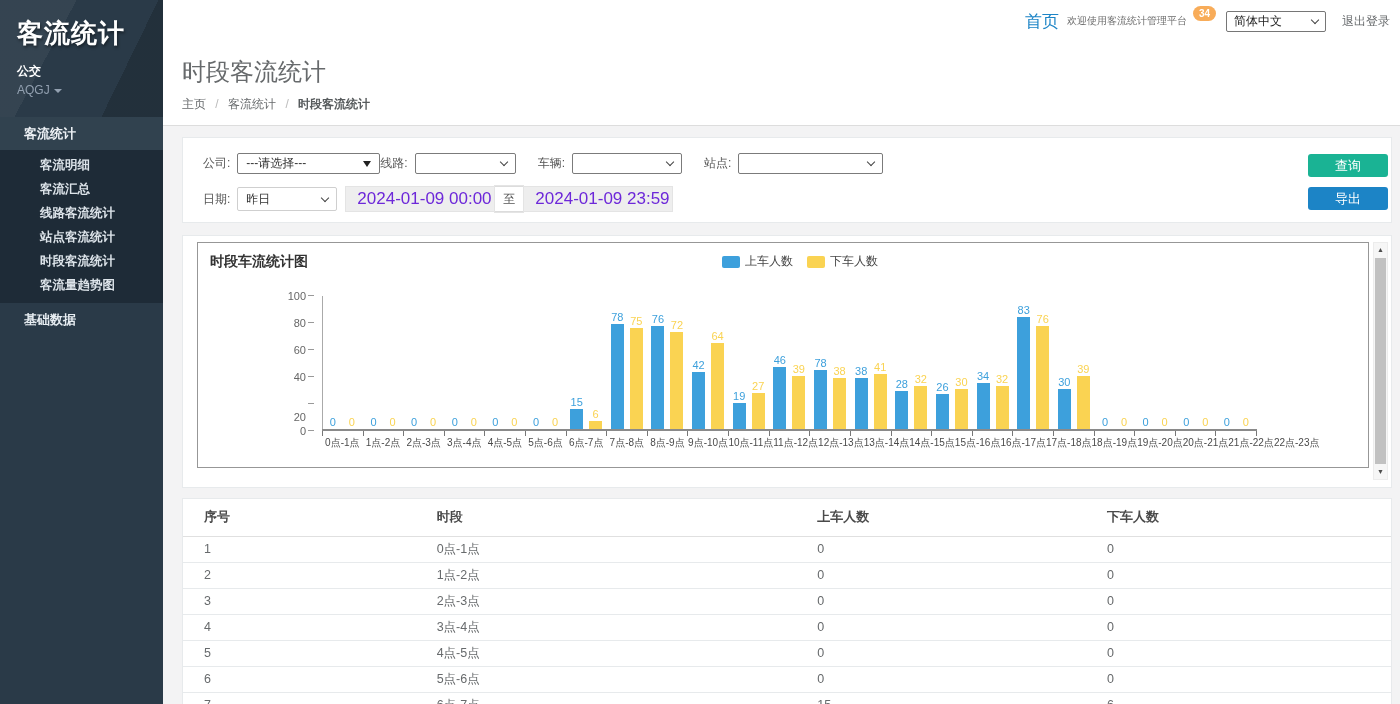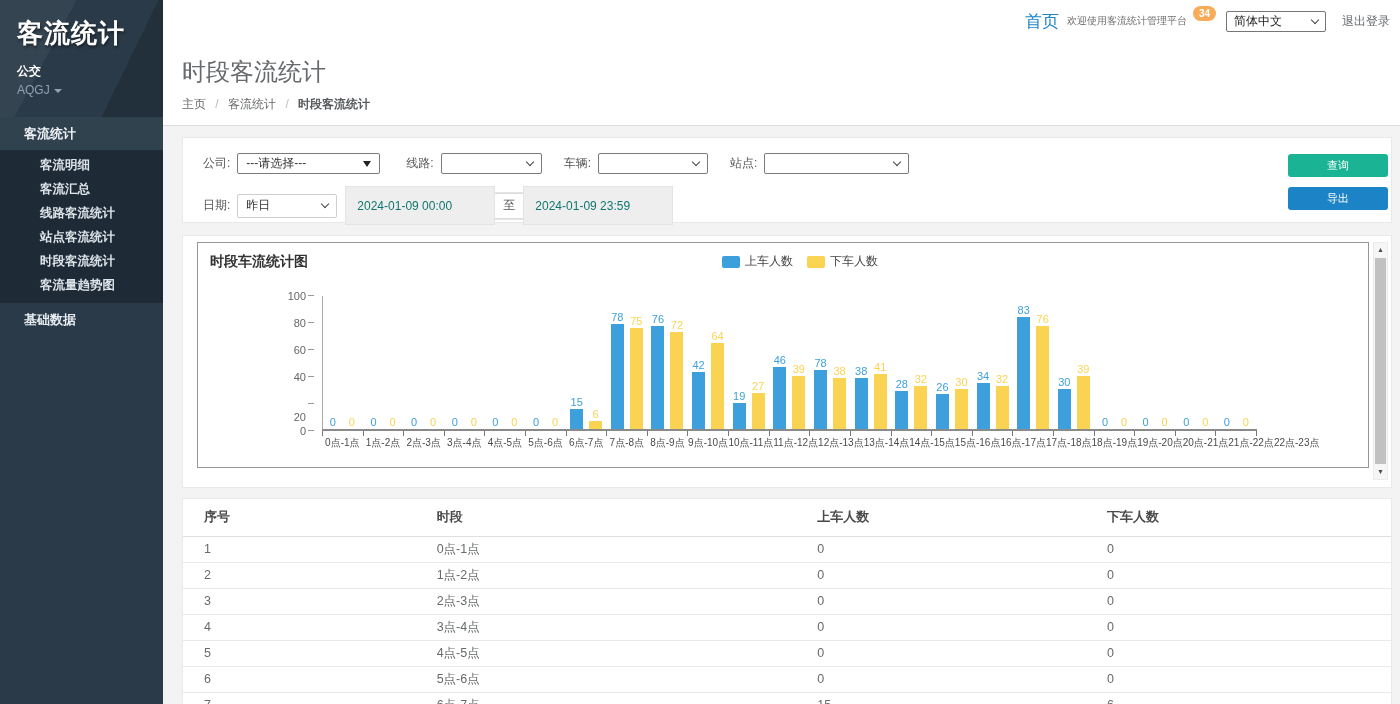--- a/index.html
+++ b/index.html
@@ -64,28 +64,28 @@
   .flabel { font-size:12px; color:#555; margin-right:7px; white-space:nowrap; }
   .fake-select { background:#fff; border:1px solid #7b7b7b; border-radius:2px; height:21px;
     display:flex; align-items:center; justify-content:space-between; padding:0 8px; cursor:pointer; }
   .fake-select .txt { font-size:12px; color:#333; }
   .tri-down { width:0; height:0; border-left:4px solid transparent; border-right:4px solid transparent;
     border-top:6px solid #222; }
   .sel-company { width:143px; }
   .sel-line { width:101px; margin-right:22px; }
   .sel-vehicle { width:110px; margin-right:22px; }
   .sel-station { width:145px; }
-  .ml { margin-left:26px; }
+  .ml { }
   .sel-datepreset { width:100px; height:24px; border:1px solid #cfcfcf; margin-right:8px; }
-  .date-input { width:150px; height:39px; background:#eee; border:1px solid #e4e4e4;
-    font-size:12px; color:#0f766e; display:flex; align-items:center; padding-left:11px; }
+  .date-input { width:150px; height:26px; background:#eee; border:1px solid #e4e4e4;
+    font-size:17px; color:#6d28d9; display:flex; align-items:center; padding-left:11px; }
   .date-addon { width:28px; height:26px; background:#fff; border:1px solid #dcdcdc; border-left:none; border-right:none;
     outline:1px solid #e4e4e4; font-size:12px; color:#555; display:flex; align-items:center; justify-content:center; }
   .btn-col { position:absolute; right:3px; top:16px; display:flex; flex-direction:column; }
-  .btn { width:100px; height:23px; border:none; border-radius:3px; color:#fff; font-size:11px;
+  .btn { width:80px; height:23px; border:none; border-radius:3px; color:#fff; font-size:13px;
     font-family:inherit; cursor:pointer; line-height:21px; text-align:center; }
   .btn + .btn { margin-top:10px; }
 
   
   .chart-card { margin-top:12px; height:253px; position:relative; padding:6px 22px 0 14px; }
   .chart-box { position:relative; width:1172px; height:226px; border:1px solid #979797; background:#fff; }
   .chart-title { position:absolute; left:12px; top:10px; font-size:14px; font-weight:bold; color:#333; }
   .legend { position:absolute; left:524px; top:10px; display:flex; align-items:center; }
   .legend-item { display:flex; align-items:center; margin-right:14px; cursor:pointer; }
   .legend-swatch { width:18px; height:12px; border-radius:2px; margin-right:5px; }

